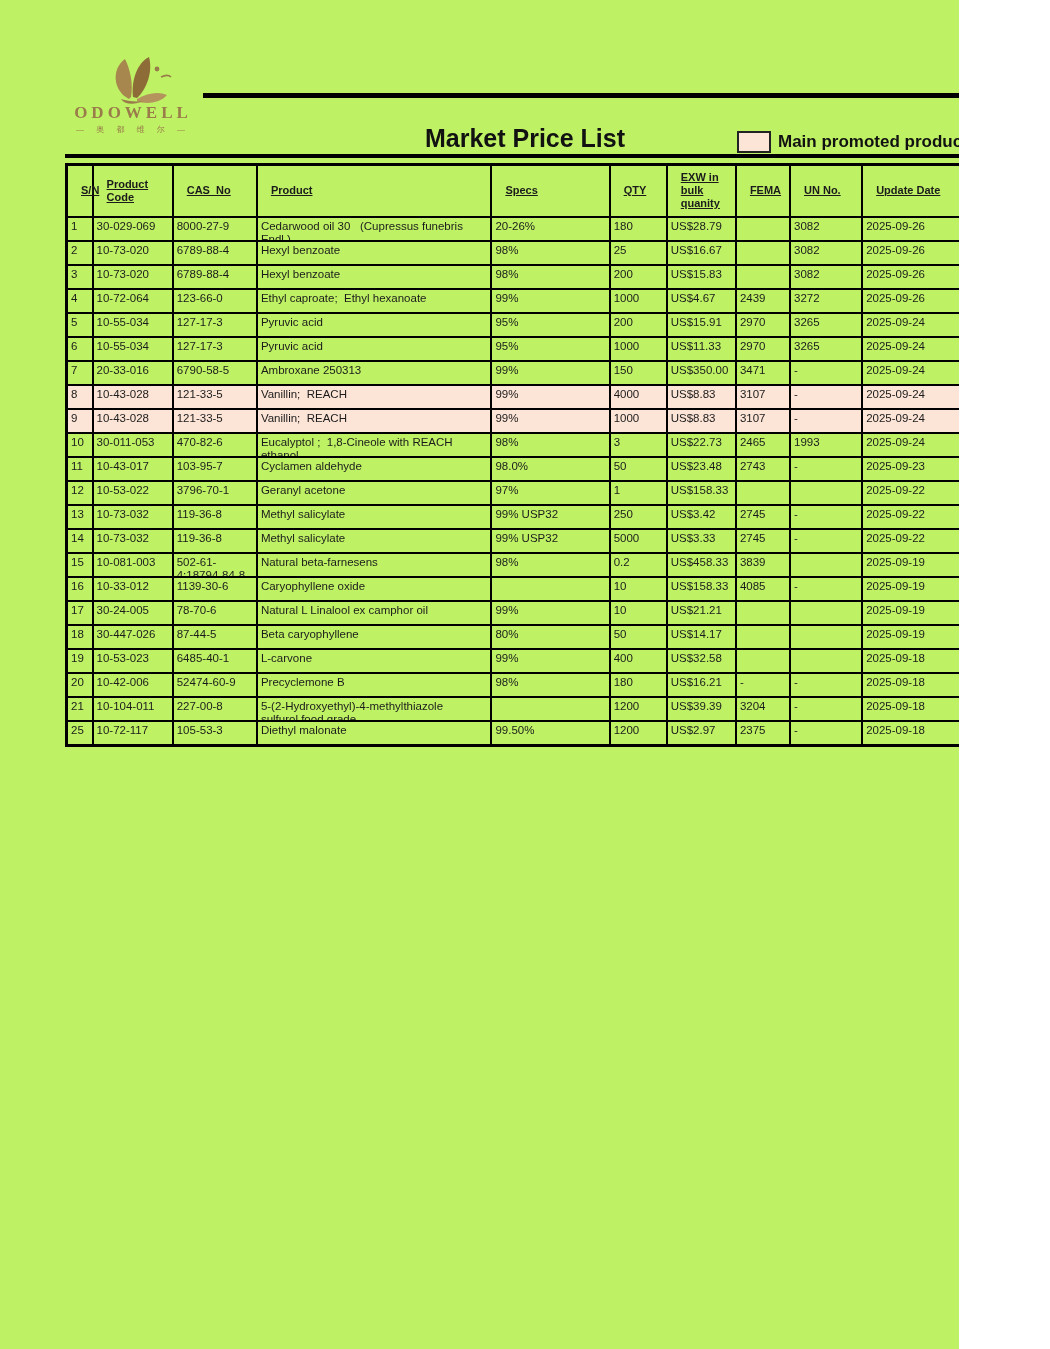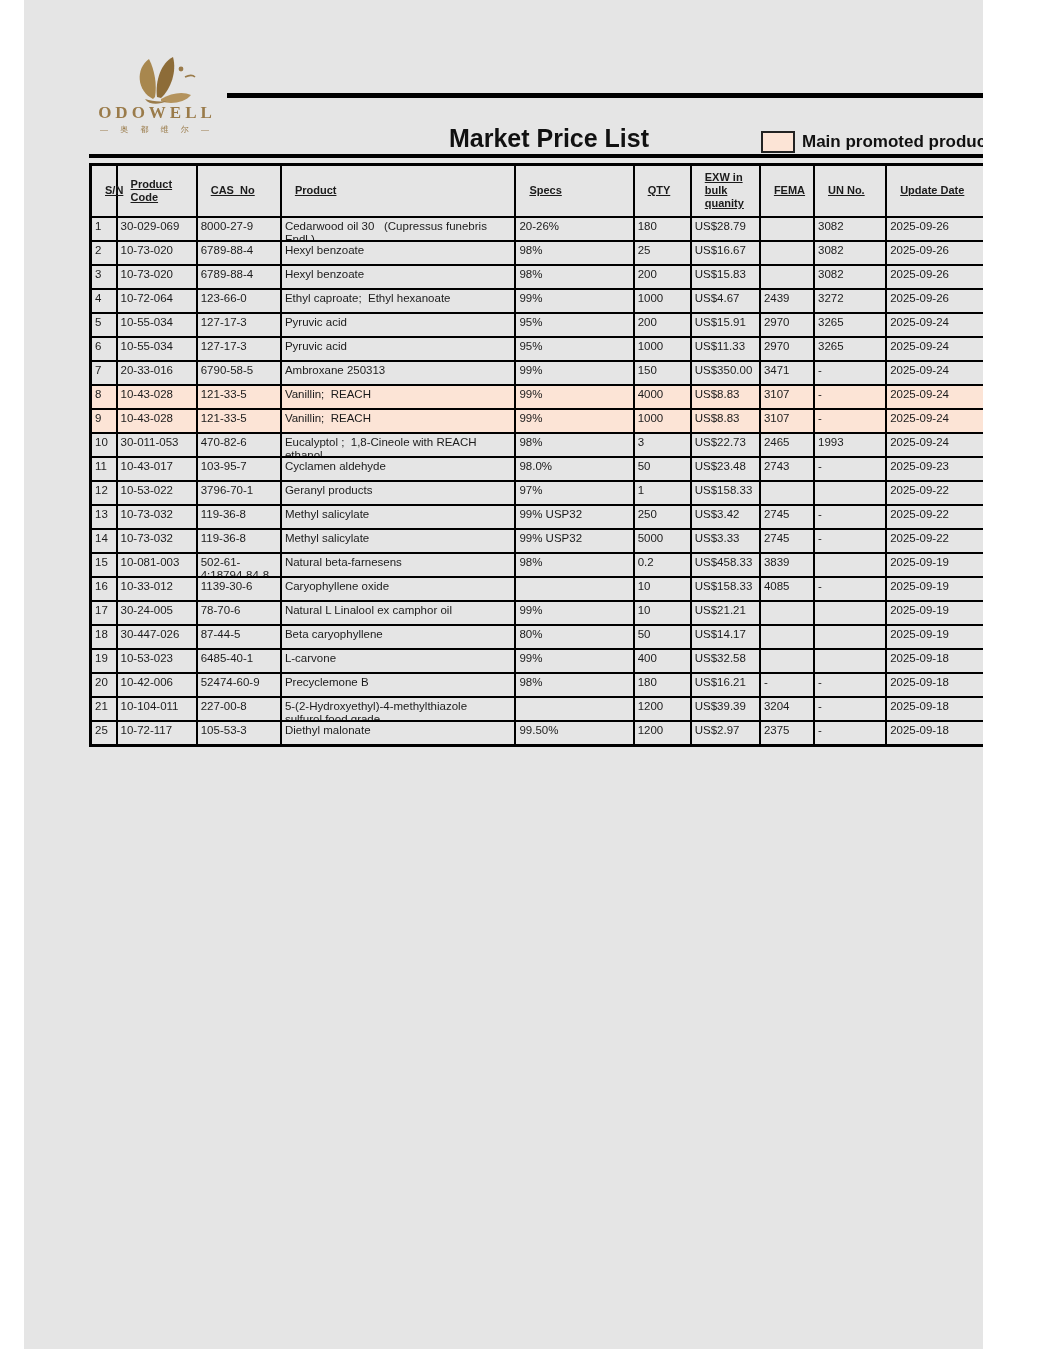--- a/index.html
+++ b/index.html
@@ -1,17 +1,17 @@
 <!DOCTYPE html>
 <html><head>
 <meta charset="utf-8">
 <style>
   html,body{margin:0;padding:0;background:#ffffff;}
-  .page{position:relative;width:959px;height:1349px;background:#e5e5e5;overflow:hidden;
-        font-family:"Liberation Sans",sans-serif;color:#1b1b1b;margin-left:24px;}
+  .page{position:relative;width:959px;height:1349px;background:#bef264;overflow:hidden;
+        font-family:"Liberation Sans",sans-serif;color:#1b1b1b;}
   .content{position:absolute;left:65px;top:50px;width:920px;}
 
   
   .logo{position:absolute;left:2px;top:3px;width:132px;text-align:center;}
   .logo svg{display:block;margin:0 auto;}
   .brand{font-family:"Liberation Serif",serif;font-size:17px;letter-spacing:4px;
          color:#9a7b4a;font-weight:bold;margin-top:-2px;}
   .brand-cn{font-size:8px;letter-spacing:5px;color:#9a7b4a;margin-top:1px;white-space:nowrap;}
   .header-rule{position:absolute;left:138px;top:43px;width:782px;height:5px;background:#000;}
   .title-row{position:absolute;left:0;top:74px;width:920px;height:30px;}
@@ -680,21 +680,21 @@
                 <div class="l1">10-53-022</div>
               </div>
             </td>
             <td>
               <div class="wrap">
                 <div class="l1">3796-70-1</div>
               </div>
             </td>
             <td>
               <div class="wrap">
-                <div class="l1">Geranyl products</div>
+                <div class="l1">Geranyl acetone</div>
               </div>
             </td>
             <td>
               <div class="wrap">
                 <div class="l1">97%</div>
               </div>
             </td>
             <td>
               <div class="wrap">
                 <div class="l1">1</div>

